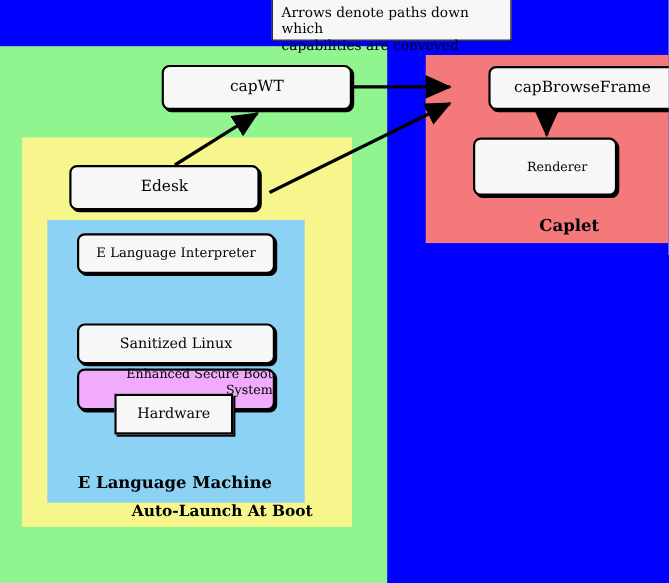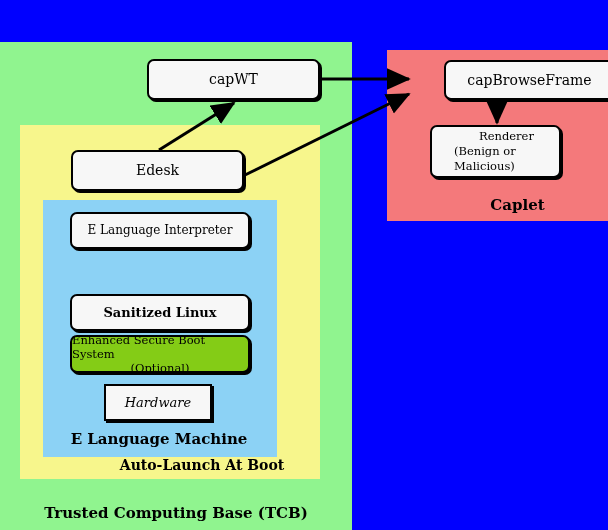--- a/index.html
+++ b/index.html
@@ -74,38 +74,38 @@
   .node {
     position: absolute;
     box-sizing: border-box;
     background: #f7f7f7;
     border: 2px solid #000000;
     color: #000000;
     font-size: 14px;
     display: flex;
     align-items: center;
     justify-content: center;
-    text-align: left;
+    text-align: right;
     line-height: 15px;
     z-index: 5;
   }
   .node.rounded { border-radius: 7px; }
   .node.shadowed { box-shadow: 2px 2px 0 0 #000000; }
-  .node.gray { background: #84cc16; }
+  .node.gray { background: #f0abfc; }
 
   #node-capwt          { left: 147px; top: 59px;  width: 173px; height: 41px; }
   #node-capbrowseframe { left: 412px; top: 60px;  width: 171px; height: 40px; margin-left: 32px; }
   #node-renderer       { left: 430px; top: 125px; width: 131px; height: 53px; font-size: 11.5px; flex-direction: column; padding-left: 22px; }
-  #node-edesk          { left: 71px;  top: 150px; width: 173px; height: 41px; }
+  #node-edesk          { left: 63px;  top: 150px; width: 173px; height: 41px; }
 
   #node-interpreter    { left: 70px;  top: 212px; width: 180px; height: 37px; font-size: 12px; }
   #node-jre            { left: 70px;  top: 253px; width: 180px; height: 37px; font-size: 13px; }
-  #node-linux          { left: 70px;  top: 294px; width: 180px; height: 37px; font-size: 13px; font-weight: bold; }
+  #node-linux          { left: 70px;  top: 294px; width: 180px; height: 37px; font-size: 13px; }
   #node-esbs           { left: 70px;  top: 335px; width: 180px; height: 38px; font-size: 11.5px; flex-direction: column; line-height: 14px; }
-  #node-hardware       { left: 104px; top: 384px; width: 108px; height: 37px; font-size: 13px; border-radius: 0; font-style: italic; }
+  #node-hardware       { left: 104px; top: 358px; width: 108px; height: 37px; font-size: 13px; border-radius: 0; }
 
   
   #connectors {
     position: absolute;
     left: 0; top: 0;
     width: 608px; height: 530px;
     z-index: 4;
     pointer-events: none;
   }
 </style>
@@ -115,21 +115,20 @@
 <div id="stage">
 
   <div class="region" id="tcb-region"></div>
   <div class="region" id="autolaunch-region"></div>
   <div class="region" id="elm-region"></div>
   <div class="region" id="caplet-region"></div>
 
   <div class="region-label" id="label-caplet">Caplet</div>
   <div class="region-label" id="label-elm">E Language Machine</div>
   <div class="region-label" id="label-auto">Auto-Launch At Boot</div>
-  <div class="region-label" id="label-tcb">Trusted Computing Base (TCB)</div>
 
   <svg id="connectors" viewBox="0 0 608 530" xmlns="http://www.w3.org/2000/svg">
     <defs>
       <marker id="ah" markerWidth="9" markerHeight="9" refX="7.4" refY="3.6" orient="auto" markerUnits="strokeWidth">
         <path d="M0,0 L8,3.6 L0,7.2 z" fill="#000000"></path>
       </marker>
     </defs>
 
     <line x1="159" y1="150" x2="234" y2="103" stroke="#000000" stroke-width="3" marker-end="url(#ah)"></line>
 
@@ -143,21 +142,20 @@
   <div class="node rounded shadowed" id="node-capwt">
     <span>capWT</span>
   </div>
 
   <div class="node rounded shadowed" id="node-capbrowseframe">
     <span>capBrowseFrame</span>
   </div>
 
   <div class="node rounded shadowed" id="node-renderer">
     <span>Renderer</span>
-    <span>(Benign or Malicious)</span>
   </div>
 
   <div class="node rounded shadowed" id="node-edesk">
     <span>Edesk</span>
   </div>
 
   <div class="node rounded shadowed" id="node-interpreter">
     <span>E Language Interpreter</span>
   </div>
 
@@ -168,14 +166,18 @@
 
   <div class="node rounded shadowed gray" id="node-esbs">
     <span>Enhanced Secure Boot System</span>
     <span>(Optional)</span>
   </div>
 
   <div class="node shadowed" id="node-hardware">
     <span>Hardware</span>
   </div>
 
+  <div id="caption-box">
+    <div>Arrows denote paths down which</div>
+    <div>capabilities are conveyed</div>
+  </div>
 
 </div>
 
 </body></html>

